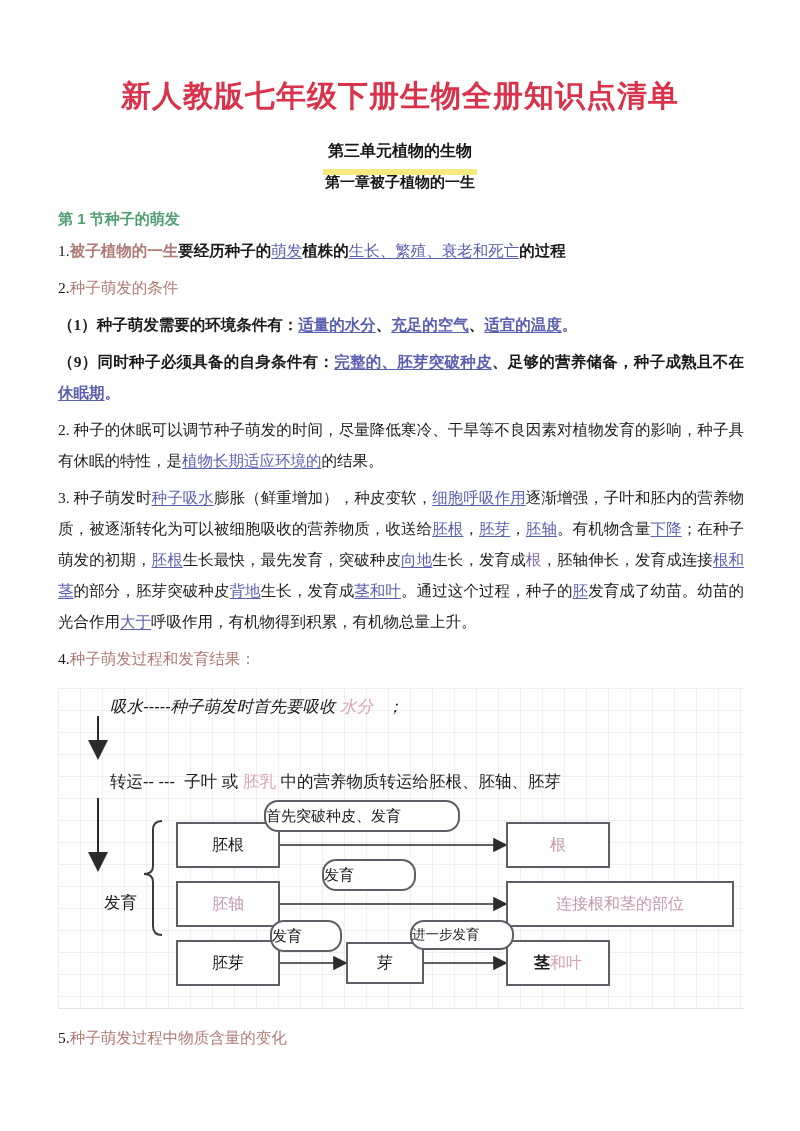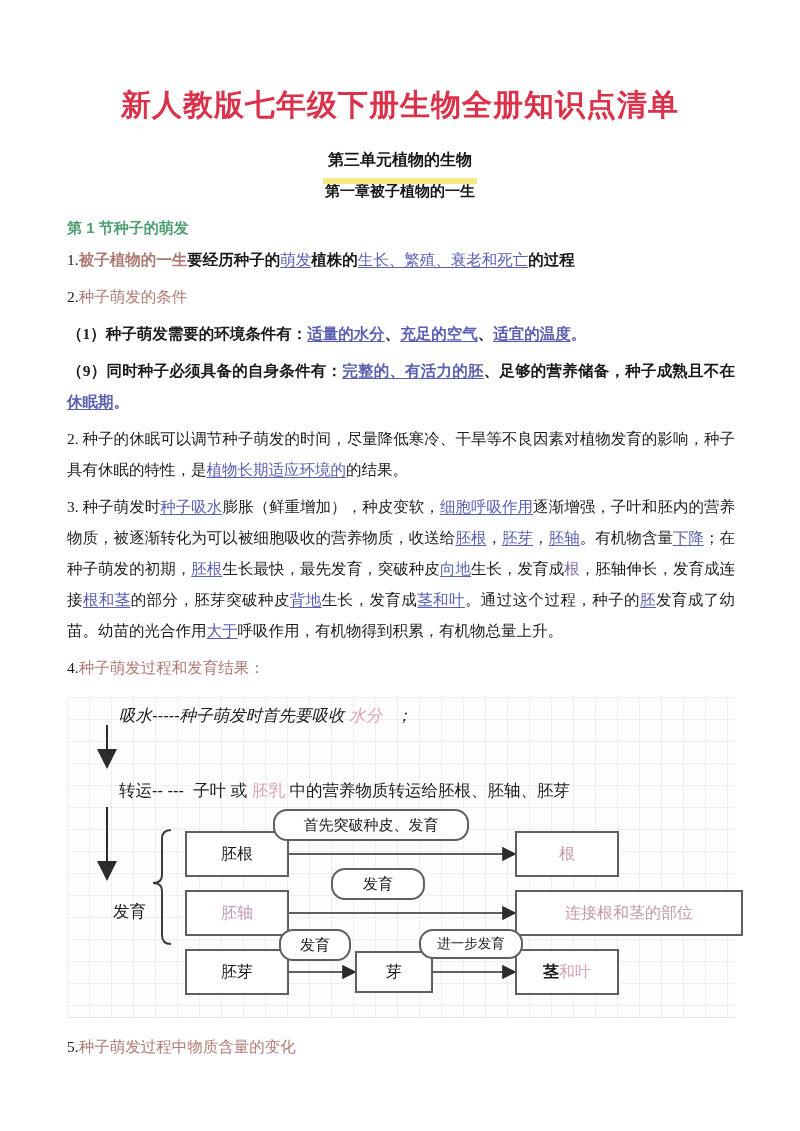--- a/index.html
+++ b/index.html
@@ -12,21 +12,21 @@
     height: 1131px;
     font-family: "Liberation Serif", "DejaVu Serif", serif;
     color: #1d1d1d;
     position: relative;
     overflow: hidden;
   }
   .page {
     width: 800px;
     height: 1131px;
     box-sizing: border-box;
-    padding: 13px;
+    padding: 4px;
     position: relative;
     background: #fff;
   }
 
   
   .doc-title {
     text-align: center;
     color: #d9324a;
     font-size: 30px;
     font-weight: bold;
@@ -127,21 +127,20 @@
     font-family: "Liberation Sans", sans-serif;
   }
   .dg-pill {
     position: absolute;
     border: 2px solid #5e5e66;
     background: #fff;
     box-sizing: border-box;
     border-radius: 14px;
     display: flex;
     align-items: center;
-    justify-content: center;
     font-size: 15px;
     color: #1b1b1b;
     font-family: "Liberation Sans", sans-serif;
     z-index: 3;
   }
   .dg-svg { position: absolute; left: 0; top: 0; }
   .dg-lbl { position: absolute; font-size: 16.5px; color: #1b1b1b; }
   .pinktext { color: #d9a2b6; }
   .mauve    { color: #c39bb4; }
   .rosebox  { color: #c49aac; }
@@ -169,21 +168,21 @@
   <div class="body">
 
     <div class="sec-head">第 1 节种子的萌发</div>
 
     <p class="line"><span class="num">1.</span><span class="rose-b">被子植物的一生</span><span class="bold">要经历种子的</span><span class="blue">萌发</span><span class="bold">植株的</span><span class="blue">生长、繁殖、衰老和死亡</span><span class="bold">的过程</span></p>
 
     <p class="line"><span class="num">2.</span><span class="rose">种子萌发的条件</span></p>
 
     <p class="line"><span class="bold">（1）种子萌发需要的环境条件有：</span><span class="blue bold">适量的水分</span><span class="bold">、</span><span class="blue bold">充足的空气</span><span class="bold">、</span><span class="blue bold">适宜的温度</span><span class="blue-p bold">。</span></p>
 
-    <p class="line"><span class="bold">（9）同时种子必须具备的自身条件有：</span><span class="blue bold">完整的、有活力的胚</span><span class="bold">、足够的营养储备，种子成熟且不在</span><span class="blue bold">休眠期</span><span class="blue-p bold">。</span></p>
+    <p class="line"><span class="bold">（9）同时种子必须具备的自身条件有：</span><span class="blue bold">完整的、胚芽突破种皮</span><span class="bold">、足够的营养储备，种子成熟且不在</span><span class="blue bold">休眠期</span><span class="blue-p bold">。</span></p>
 
     <p class="line"><span class="num">2.</span><span> 种子的休眠可以调节种子萌发的时间，尽量降低寒冷、干旱等不良因素对植物发育的影响，种子具有休眠的特性，是</span><span class="blue">植物长期适应环境的</span><span>的结果。</span></p>
 
     <p class="line"><span class="num">3.</span><span> 种子萌发时</span><span class="blue">种子吸水</span><span>膨胀（鲜重增加），种皮变软，</span><span class="blue">细胞呼吸作用</span><span>逐渐增强，子叶和胚内的营养物质，被逐渐转化为可以被细胞吸收的营养物质，收送给</span><span class="blue">胚根</span><span>，</span><span class="blue">胚芽</span><span>，</span><span class="blue">胚轴</span><span>。有机物含量</span><span class="blue">下降</span><span>；在种子萌发的初期，</span><span class="blue">胚根</span><span>生长最快，最先发育，突破种皮</span><span class="blue">向地</span><span>生长，发育成</span><span class="purple">根</span><span>，胚轴伸长，发育成连接</span><span class="blue">根和茎</span><span>的部分，胚芽突破种皮</span><span class="blue">背地</span><span>生长，发育成</span><span class="blue">茎和叶</span><span>。通过这个过程，种子的</span><span class="blue">胚</span><span>发育成了幼苗。幼苗的光合作用</span><span class="blue">大于</span><span>呼吸作用，有机物得到积累，有机物总量上升。</span></p>
 
     <p class="line"><span class="num">4.</span><span class="rose">种子萌发过程和发育结果：</span></p>
 
     <div class="diagram">
 
       <svg class="dg-svg" width="694" height="320">

